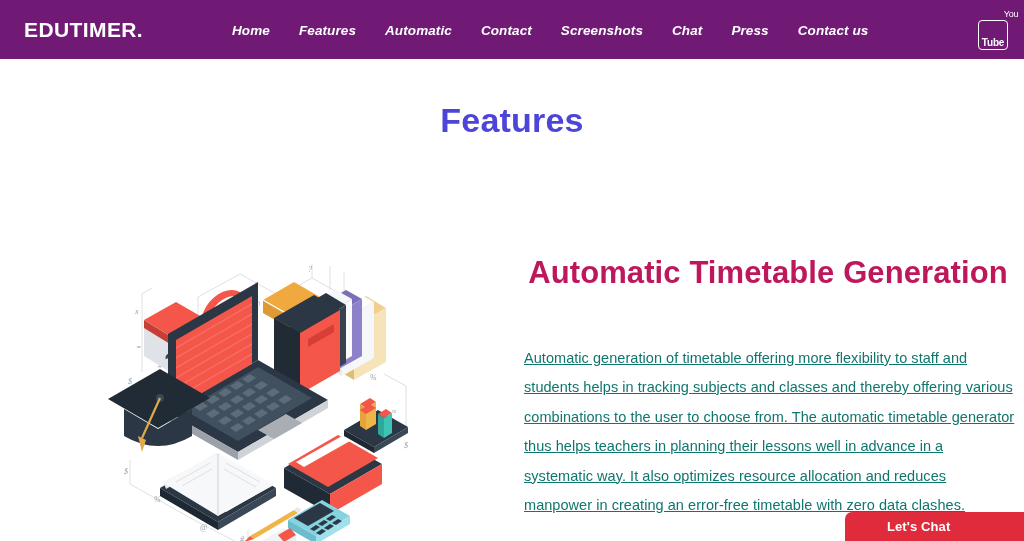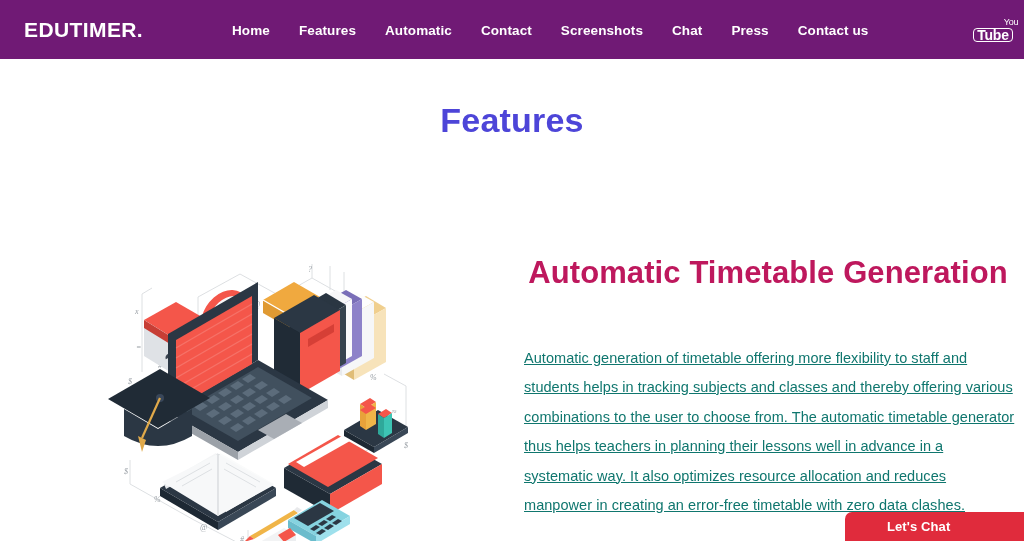--- a/index.html
+++ b/index.html
@@ -40,21 +40,21 @@
   .nav-item {
     color: #ffffff;
     font-size: 13.5px;
     font-weight: bold;
     text-decoration: none;
     white-space: nowrap;
     padding: 0 13px;
     letter-spacing: 0.1px;
     cursor: pointer;
   }
-  .nav-item:first-child { padding-left: 16px; }
+  .nav-item:first-child { padding-left: 16px; font-style: italic; }
 
   .social {
     position: absolute; right: 18px; top: 50%;
     transform: translateY(-50%);
     width: 26px; height: 30px;
     display: flex; flex-direction: column;
     align-items: center; justify-content: center;
     cursor: pointer;
   }
   .yt-top {
@@ -63,24 +63,24 @@
     font-weight: normal;
     line-height: 10px;
     letter-spacing: -0.2px;
     margin-left: 36px;
   }
   .yt-bot {
     margin-top: 1px;
     border: 1.6px solid #ffffff;
     border-radius: 4px;
     color: #ffffff;
-    font-size: 14px;
+    font-size: 10px;
     font-weight: bold;
     line-height: 10px;
-    padding: 1px 3px 1px 3px;
+    padding: 17px 3px 1px 3px;
     letter-spacing: -0.2px;
   }
 
   
   .page-title {
     position: absolute;
     top: 101px; left: 0; width: 1024px;
     text-align: center;
     color: #4d45d8;
     font-size: 34px;

